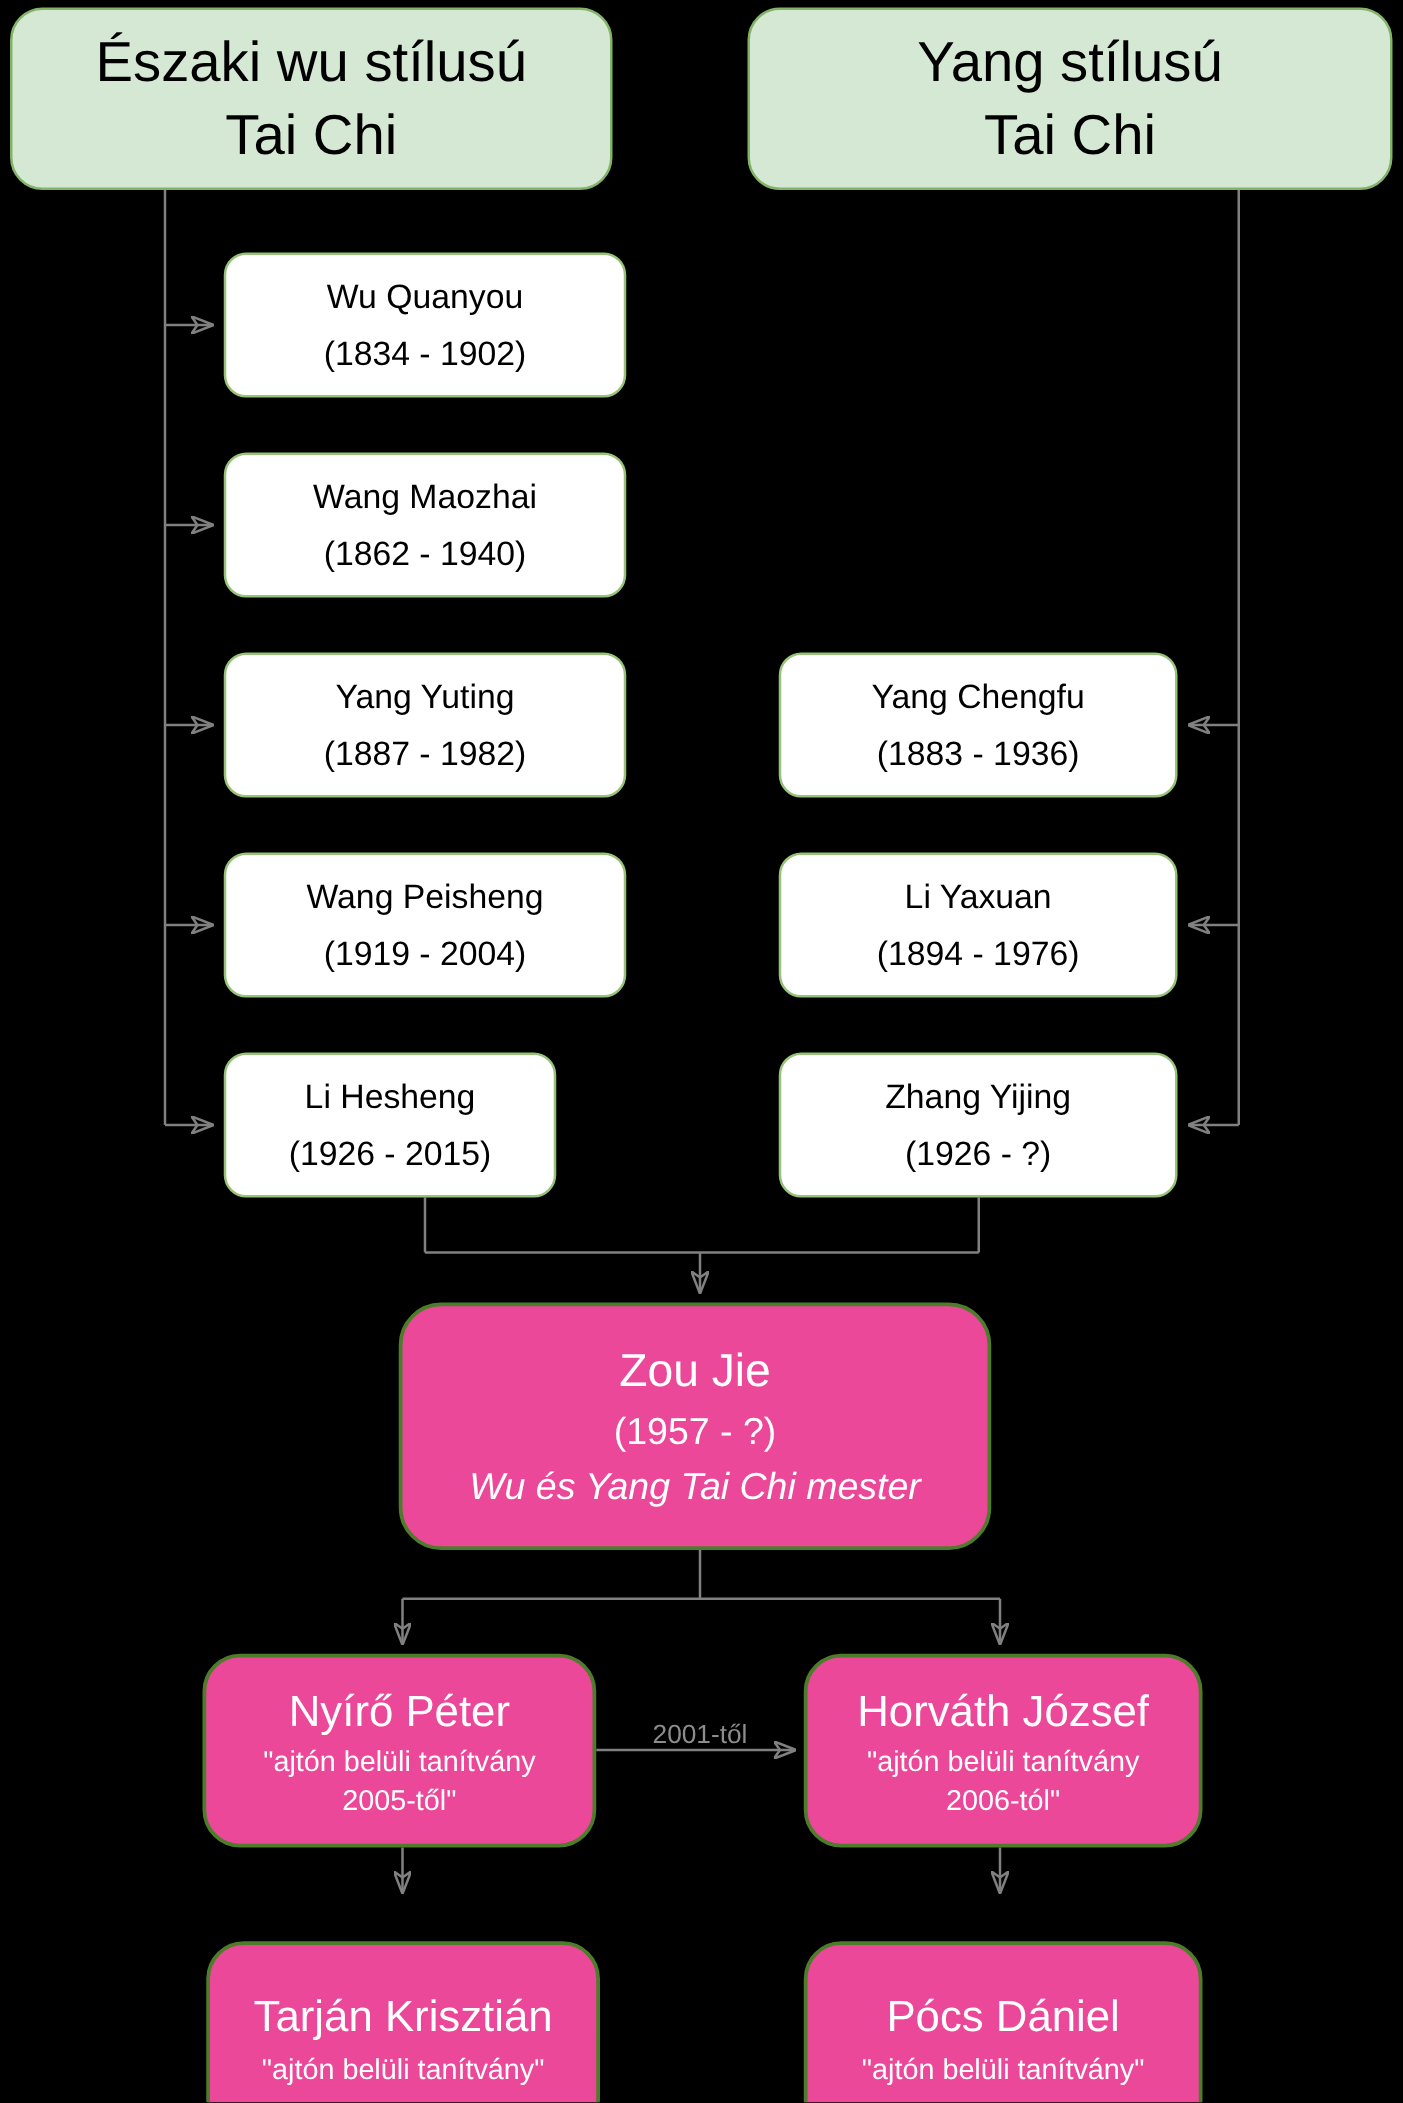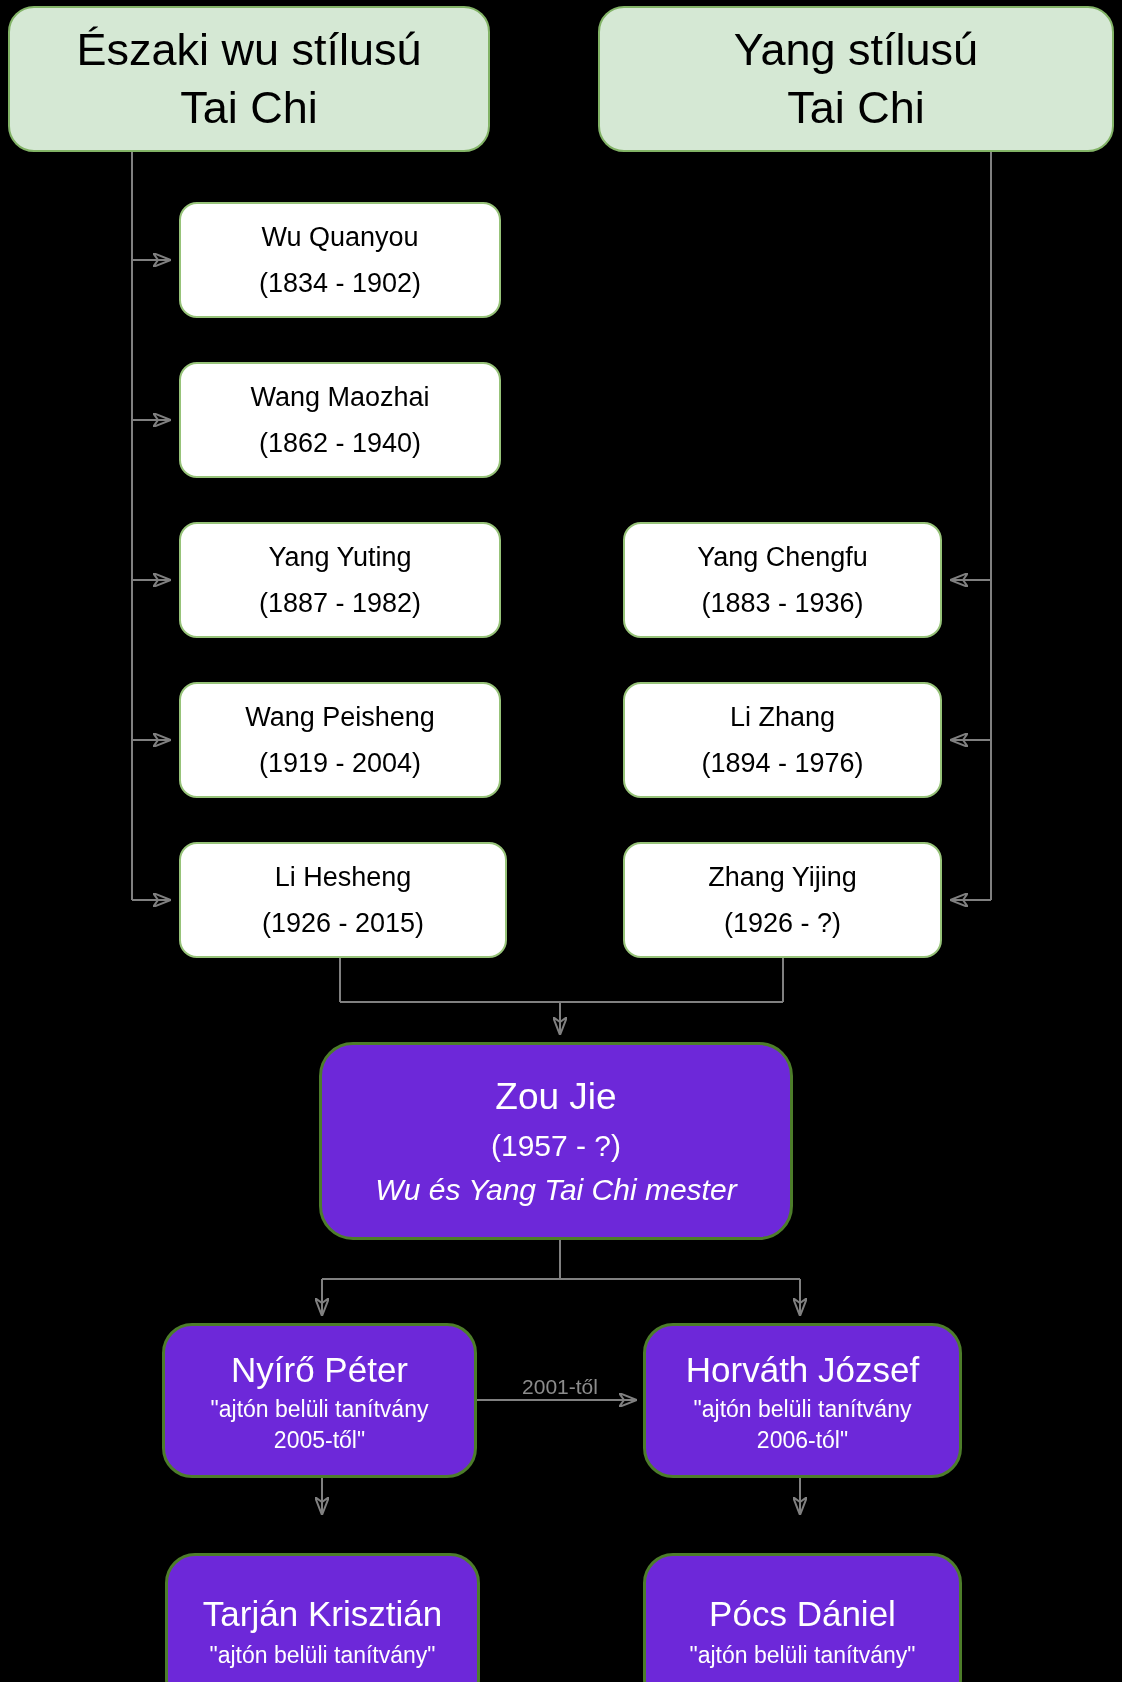--- a/index.html
+++ b/index.html
@@ -25,21 +25,21 @@
     font-size:45px;line-height:58px;
   }
   .master{
     background:#ffffff;
     border:2px solid #97c379;
     border-radius:18px;
     color:#000;
     font-size:27px;line-height:46px;
   }
   .green{
-    background:#6d28d9;
+    background:#ec4899;
     border:3px solid #4d7d2a;
     color:#ffffff;
   }
   .zou{border-radius:34px;}
   .zou .z-name{font-size:37px;line-height:54px;}
   .zou .z-years{font-size:30px;line-height:44px;}
   .zou .z-title{font-size:30px;line-height:44px;font-style:italic;}
   .student{border-radius:30px;}
   .student .s-name{font-size:35px;line-height:48px;}
   .student .s-note{font-size:23px;line-height:31px;}
@@ -115,31 +115,31 @@
     <div>(1862 - 1940)</div>
   </div>
   <div class="node master" style="left:179px;top:522px;width:322px;height:116px">
     <div>Yang Yuting</div>
     <div>(1887 - 1982)</div>
   </div>
   <div class="node master" style="left:179px;top:682px;width:322px;height:116px">
     <div>Wang Peisheng</div>
     <div>(1919 - 2004)</div>
   </div>
-  <div class="node master" style="left:179px;top:842px;width:328px;height:116px">
+  <div class="node master" style="left:179px;top:842px;width:266px;height:116px">
     <div>Li Hesheng</div>
     <div>(1926 - 2015)</div>
   </div>
 
   <div class="node master" style="left:623px;top:522px;width:319px;height:116px">
     <div>Yang Chengfu</div>
     <div>(1883 - 1936)</div>
   </div>
   <div class="node master" style="left:623px;top:682px;width:319px;height:116px">
-    <div>Li Zhang</div>
+    <div>Li Yaxuan</div>
     <div>(1894 - 1976)</div>
   </div>
   <div class="node master" style="left:623px;top:842px;width:319px;height:116px">
     <div>Zhang Yijing</div>
     <div>(1926 - ?)</div>
   </div>
 
   <div class="node green zou" style="left:319px;top:1042px;width:474px;height:198px">
     <div class="z-name">Zou Jie</div>
     <div class="z-years">(1957 - ?)</div>

